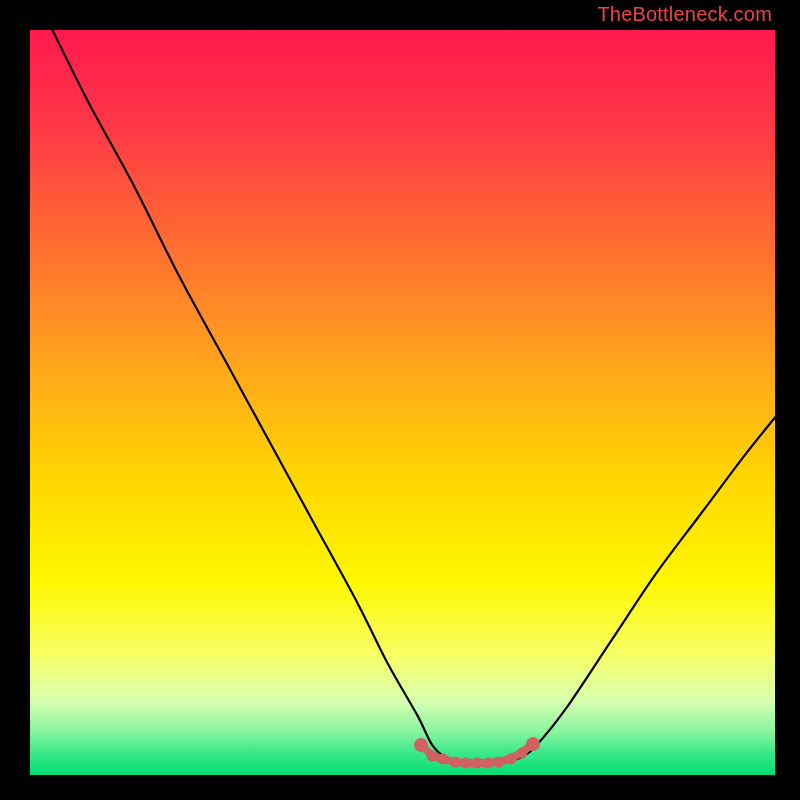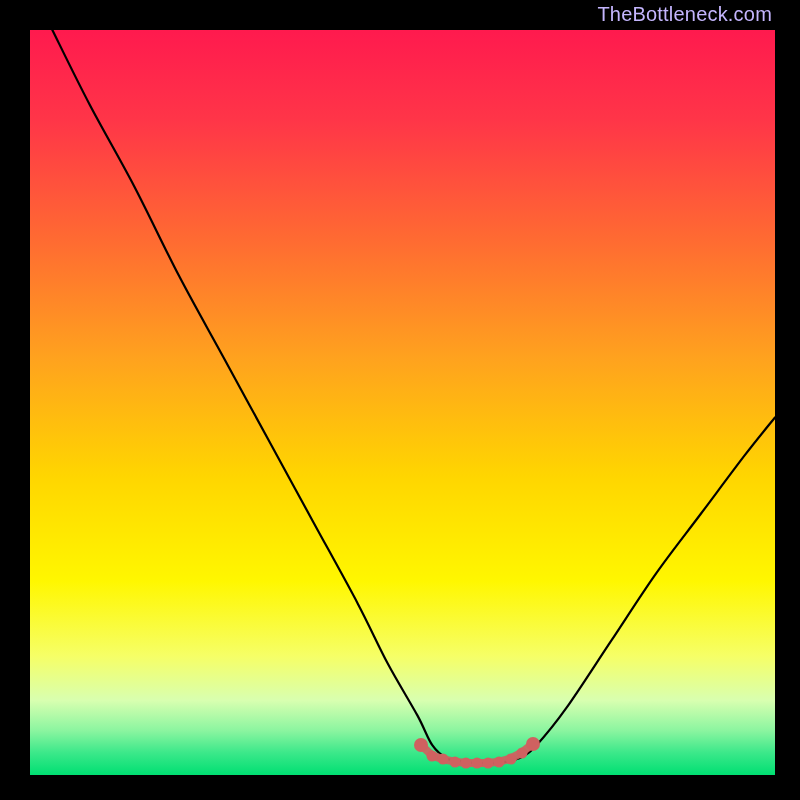--- a/index.html
+++ b/index.html
@@ -37,21 +37,21 @@
     left: 0;
     top: 0;
     width: 100%;
     height: 100%;
     pointer-events: none;
   }
   .attribution {
     position: absolute;
     top: 3px;
     right: 28px;
-    color: #c4b5fd;
+    color: #ef4444;
     font-size: 20px;
     letter-spacing: 0.2px;
     font-weight: 500;
   }
   .marker {
     position: absolute;
     border-radius: 50%;
     background: #cf6160;
     width: 12px;
     height: 12px;

